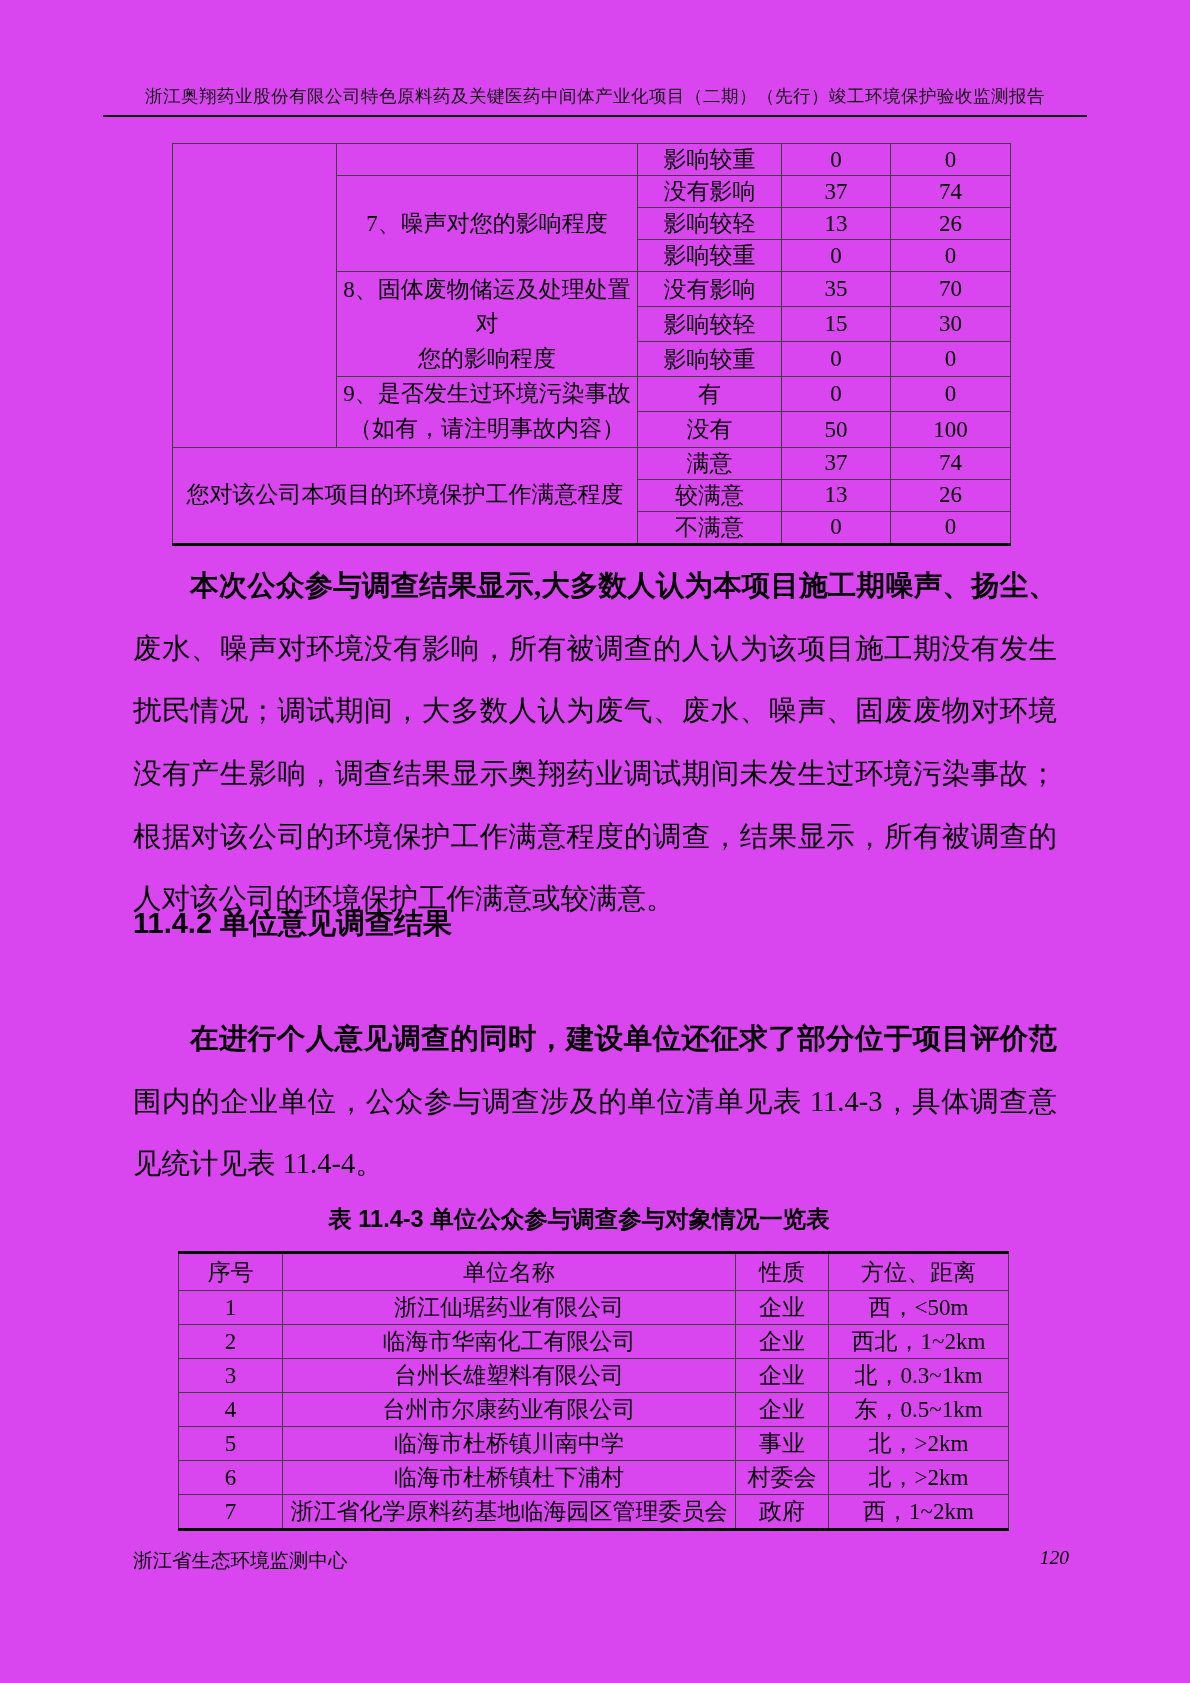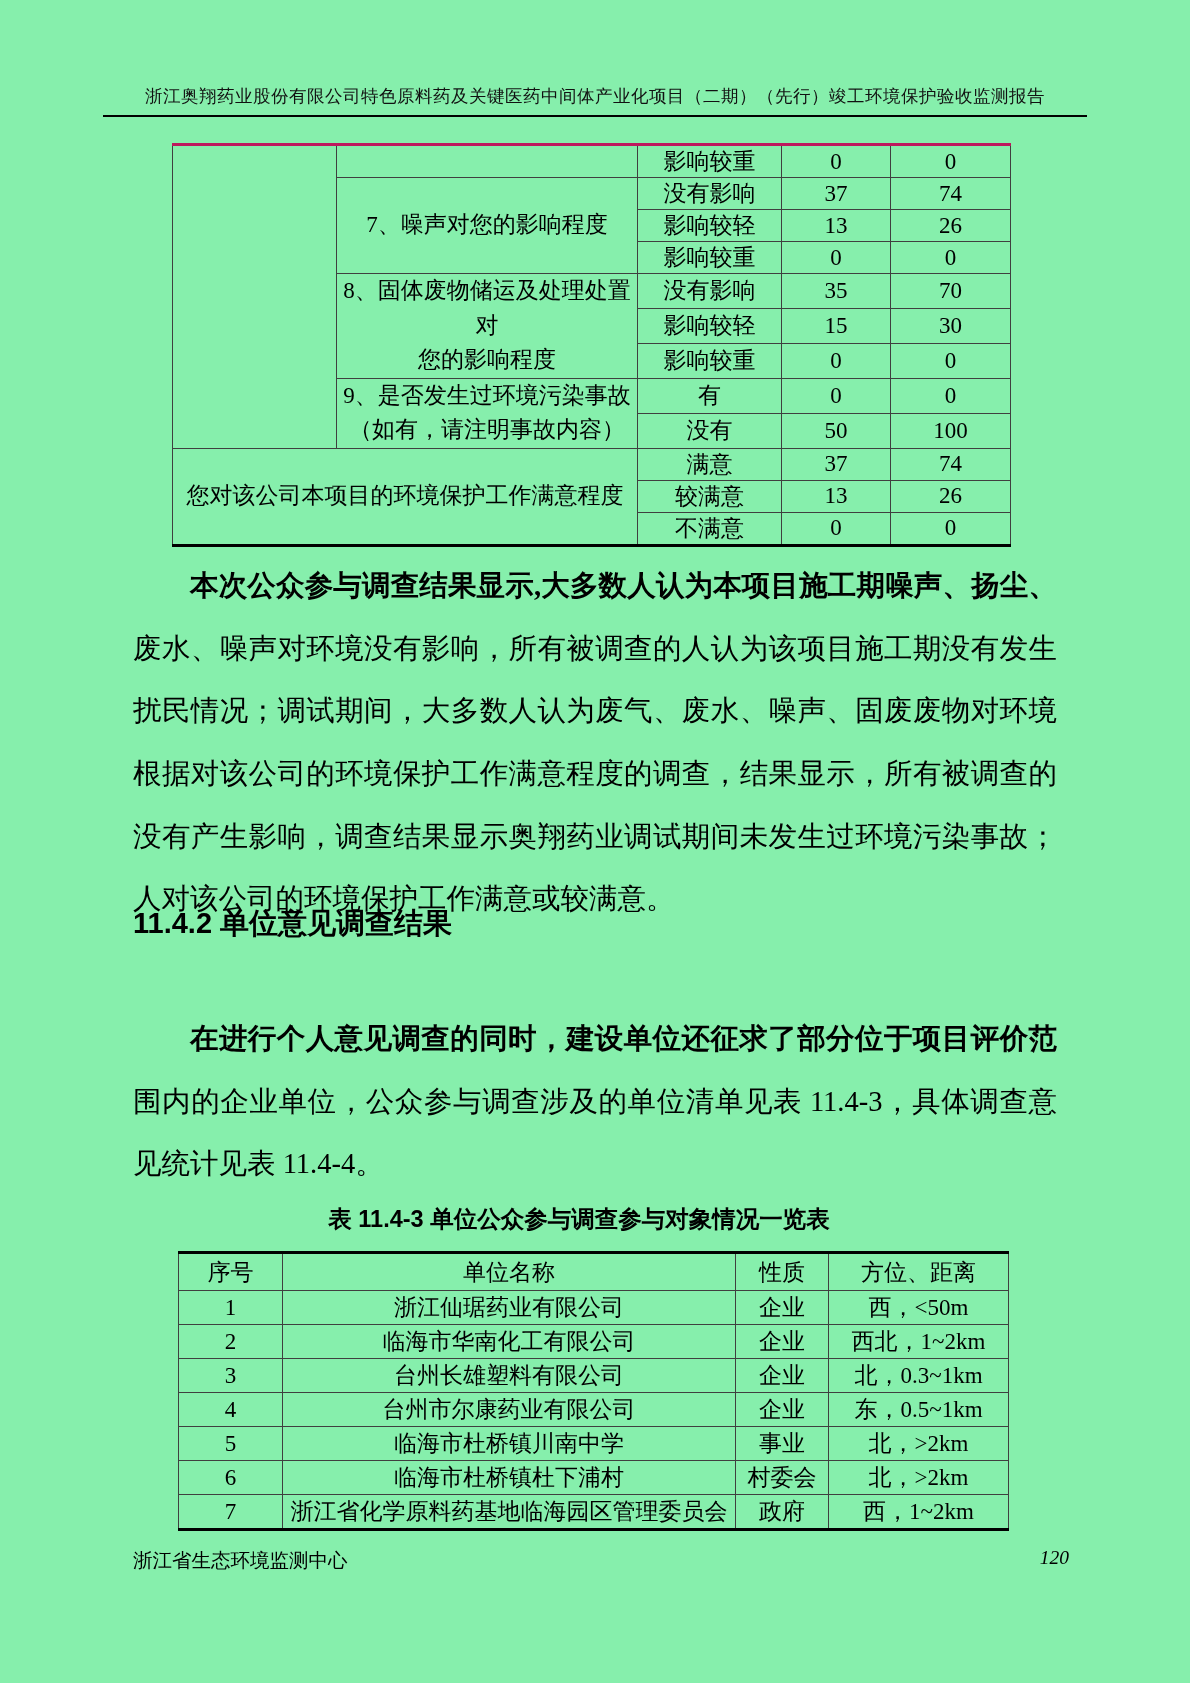--- a/index.html
+++ b/index.html
@@ -1,33 +1,33 @@
 <!DOCTYPE html>
 <html><head>
 <meta charset="utf-8">
 <style>
   html,body { margin:0; padding:0; background:#ffffff; }
   .page {
-    position:relative; width:1190px; height:1683px; background:#86efac;
+    position:relative; width:1190px; height:1683px; background:#d946ef;
     font-family:"Liberation Serif","DejaVu Serif",serif; color:#000;
     overflow:hidden;
   }
 
   
   .runhead {
     position:absolute; top:84px; left:103px; width:984px;
     text-align:center; font-size:17.5px; letter-spacing:0.5px;
     padding-bottom:7px; border-bottom:2px solid #000; color:#111;
   }
 
   
   table.survey {
     position:absolute; top:143px; left:172px; width:838px; height:403px;
     border-collapse:collapse; table-layout:fixed; font-size:23px;
-    border-top:3px solid #be185d; border-bottom:3px solid #000;
+    border-top:1px solid #be185d; border-bottom:3px solid #000;
   }
   table.survey td {
     border:1px solid #3f3f3f; text-align:center; vertical-align:middle;
     padding:0 2px; overflow:hidden;
   }
   table.survey td.question { white-space:pre-line; line-height:1.5; }
 
   
   .para { position:absolute; left:133px; width:924px; }
   #para1 { top:555px; }
@@ -157,22 +157,22 @@
           <td>0</td>
           <td>0</td>
         </tr>
       </tbody>
   </table>
 
   <div class="para" id="para1">
       <div class="pline first">本次公众参与调查结果显示,大多数人认为本项目施工期噪声、扬尘、</div>
       <div class="pline">废水、噪声对环境没有影响，所有被调查的人认为该项目施工期没有发生</div>
       <div class="pline">扰民情况；调试期间，大多数人认为废气、废水、噪声、固废废物对环境</div>
+      <div class="pline">没有产生影响，调查结果显示奥翔药业调试期间未发生过环境污染事故；</div>
       <div class="pline">根据对该公司的环境保护工作满意程度的调查，结果显示，所有被调查的</div>
-      <div class="pline">没有产生影响，调查结果显示奥翔药业调试期间未发生过环境污染事故；</div>
       <div class="pline last">人对该公司的环境保护工作满意或较满意。</div>
     </div>
 
   <div class="heading">11.4.2 单位意见调查结果</div>
 
   <div class="para" id="para2">
       <div class="pline first">在进行个人意见调查的同时，建设单位还征求了部分位于项目评价范</div>
       <div class="pline">围内的企业单位，公众参与调查涉及的单位清单见表 11.4-3，具体调查意</div>
       <div class="pline last">见统计见表 11.4-4。</div>
     </div>

